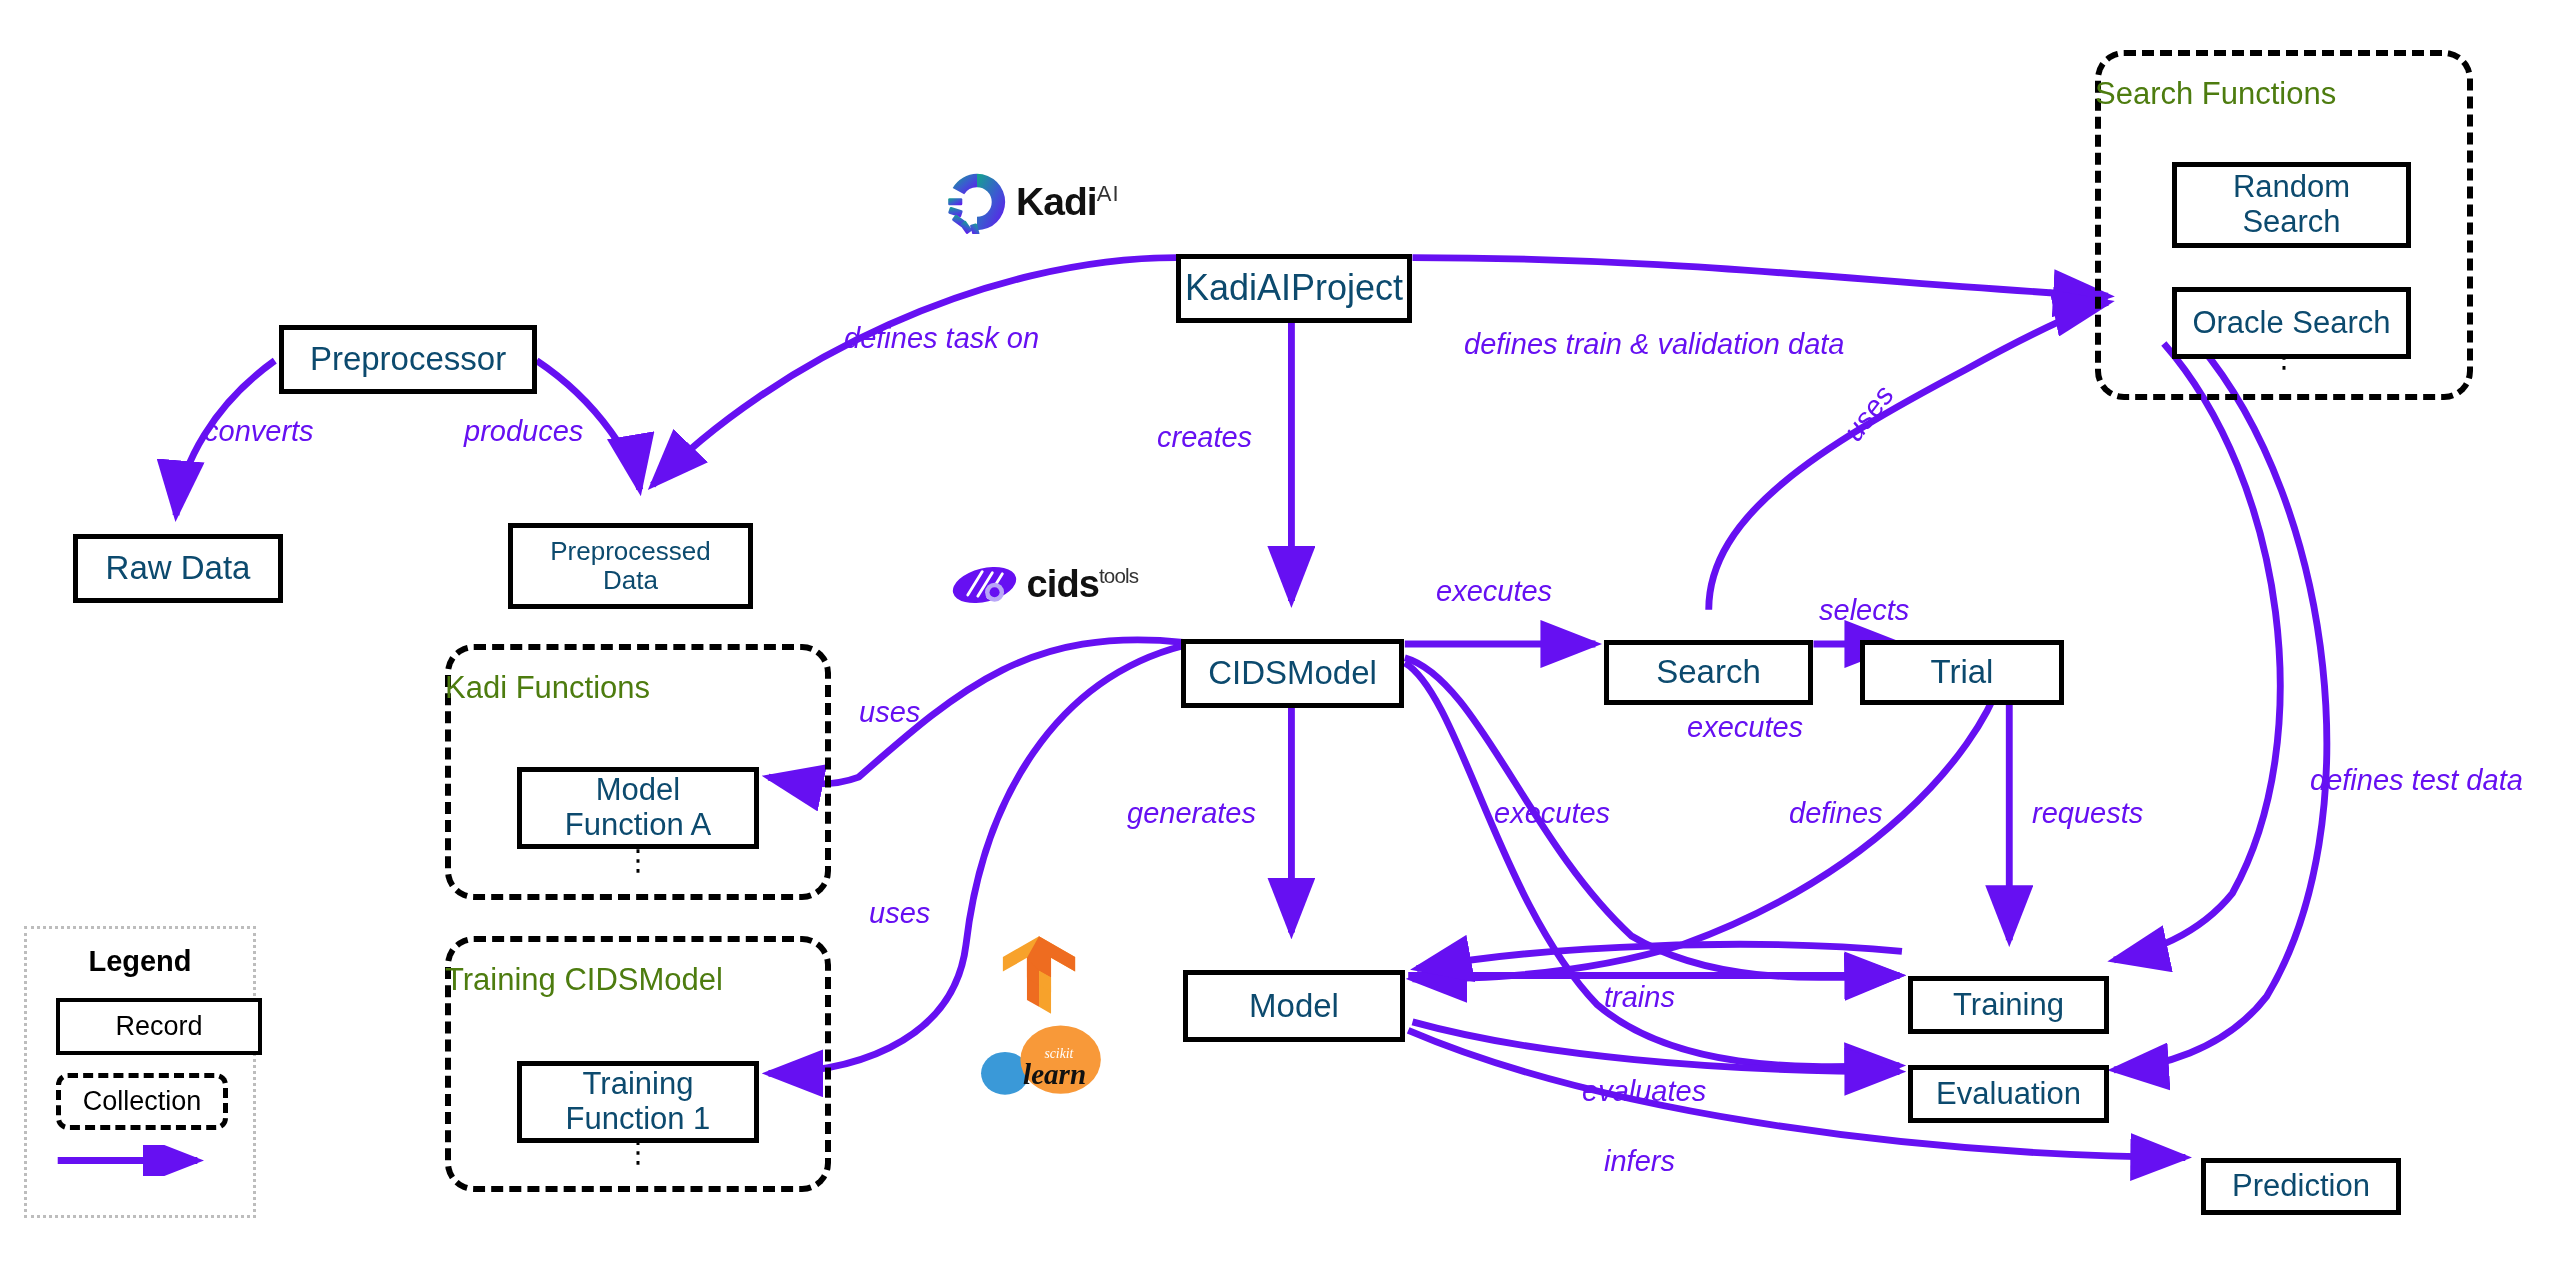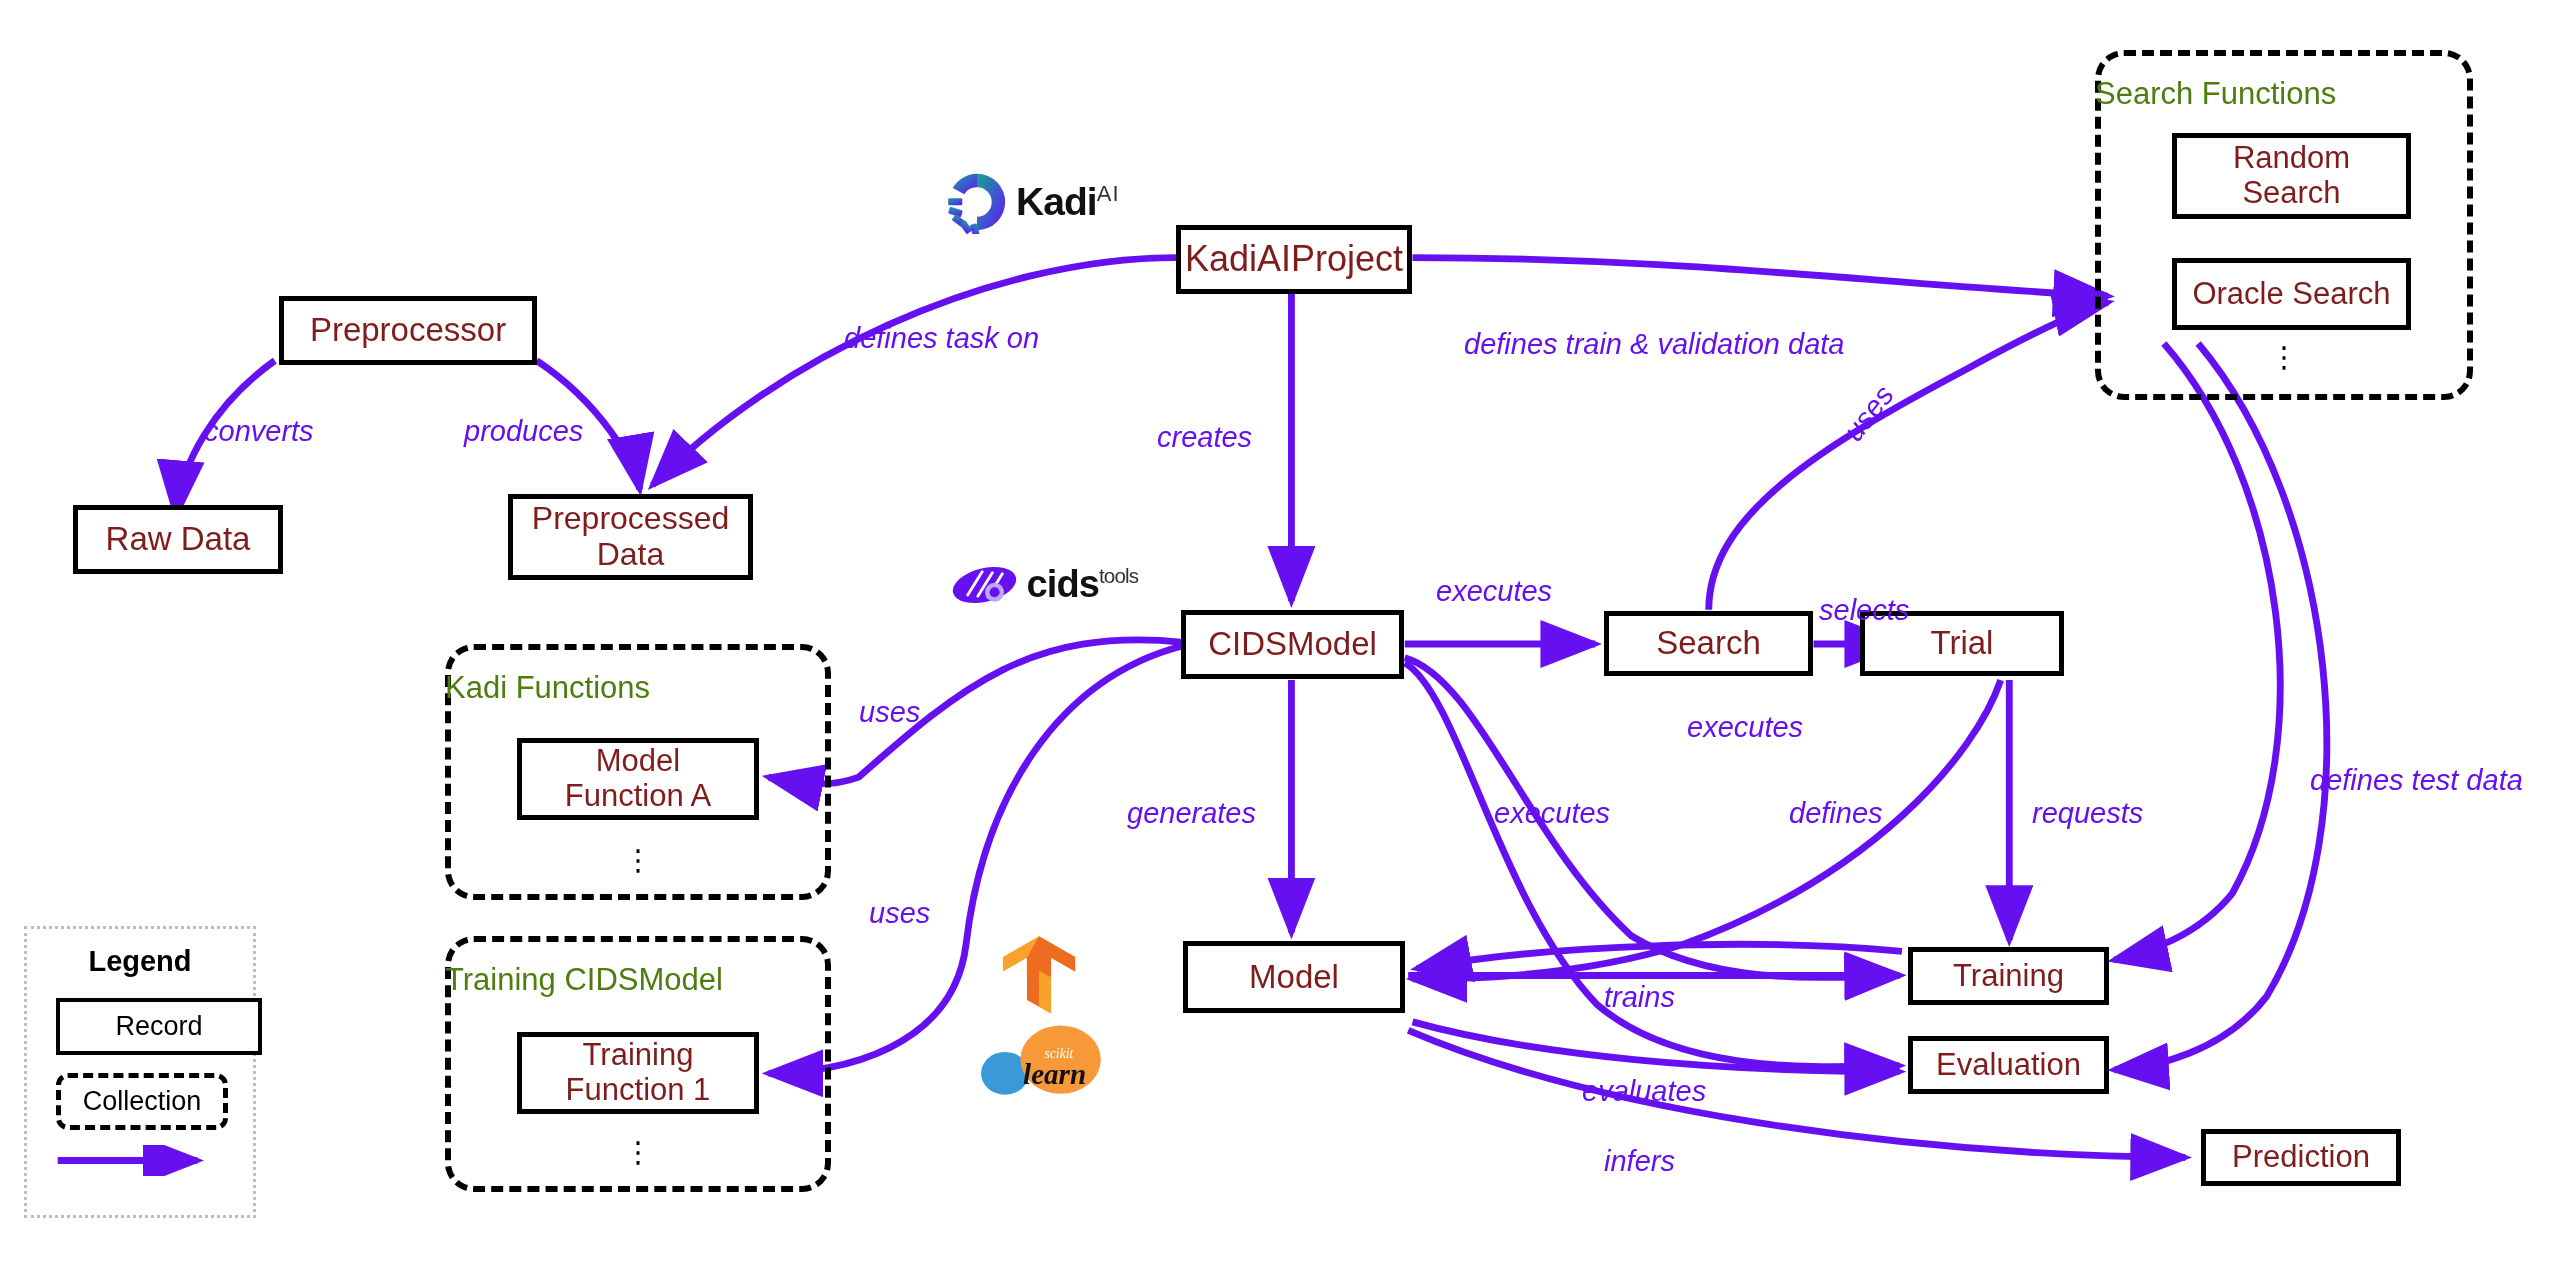--- a/index.html
+++ b/index.html
@@ -11,23 +11,24 @@
   svg#wires{position:absolute;left:0;top:0;width:2576px;height:1276px;}
 
   
   .record{
     position:absolute;
     box-sizing:border-box;
     background:#fff;
     border:5.2px solid #000;
     display:flex;align-items:center;justify-content:center;
     text-align:center;
-    color:#7f1d1d;
+    color:#0c4a6e;
     line-height:1.12;
     z-index:5;
+    margin-top:29px;
   }
   .record span{display:block;white-space:pre-line;}
 
   
   .collection{
     position:absolute;
     box-sizing:border-box;
     background:transparent;
     border:6px dashed #000;
     border-radius:29px;
@@ -175,21 +176,21 @@
   <div class="vdots" style="left:445px;top:1138px;width:386px;">⋮</div>
 
   <div class="record" style="left:279px;top:296px;width:258px;height:69px;font-size:33px;">
     <span>Preprocessor</span>
   </div>
 
   <div class="record" style="left:73px;top:505px;width:210px;height:69px;font-size:33px;">
     <span>Raw Data</span>
   </div>
 
-  <div class="record" style="left:508px;top:494px;width:245px;height:86px;font-size:32px;justify-content:center;">
+  <div class="record" style="left:508px;top:494px;width:245px;height:86px;font-size:26px;justify-content:center;">
     <span>Preprocessed
 Data</span>
   </div>
 
   <div class="record" style="left:1176px;top:225px;width:236px;height:69px;font-size:36px;">
     <span>KadiAIProject</span>
   </div>
 
   <div class="record" style="left:1181px;top:610px;width:223px;height:69px;font-size:33px;">
     <span>CIDSModel</span>

